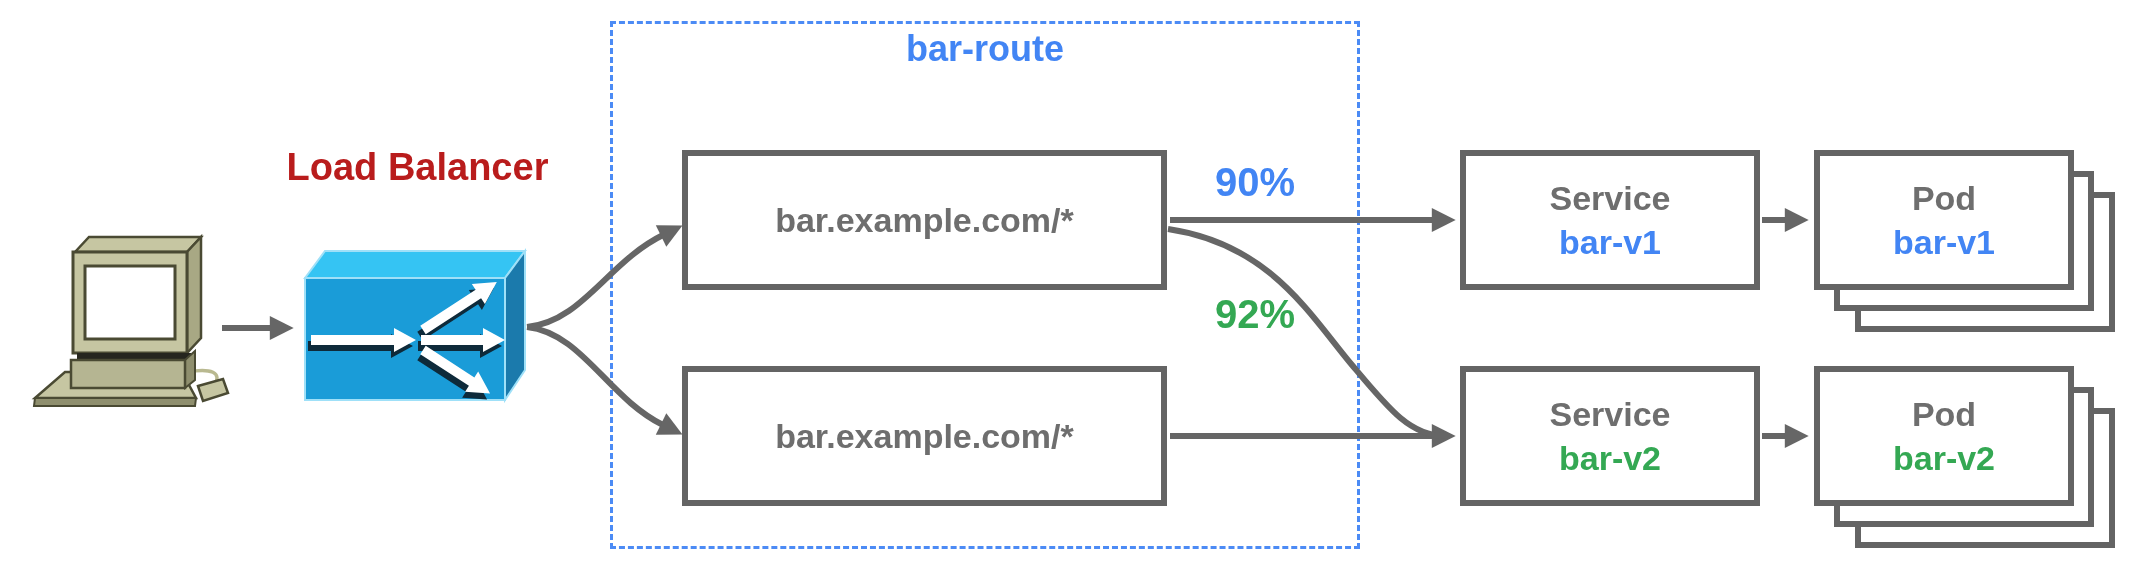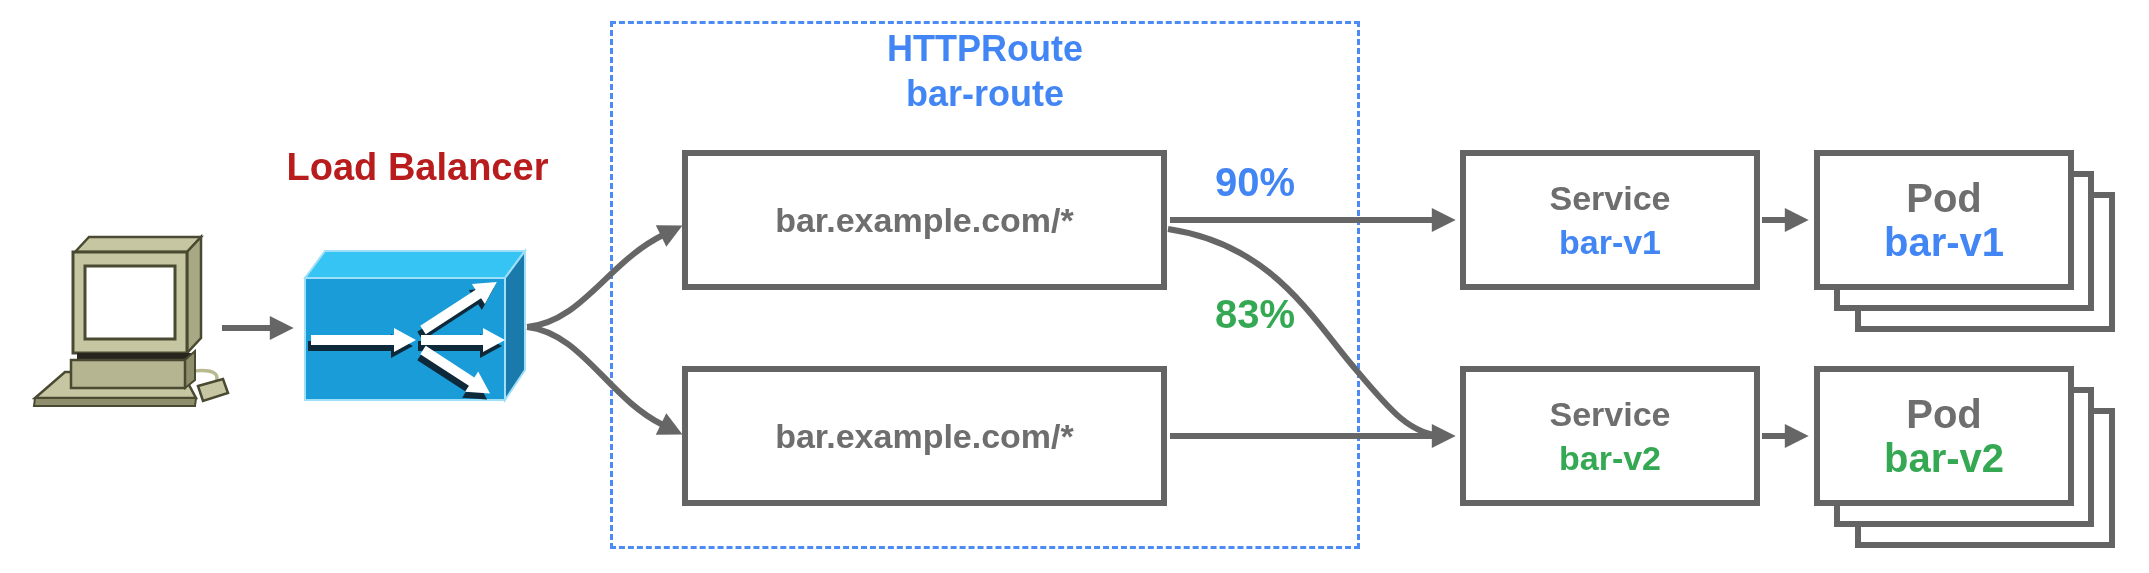--- a/index.html
+++ b/index.html
@@ -31,21 +31,21 @@
   .accent-green{color:#34a853 !important;}
   .rule-box1{left:682px;top:150px;width:485px;height:140px;}
   .rule-box2{left:682px;top:366px;width:485px;height:140px;}
   .svc-box1{left:1460px;top:150px;width:300px;height:140px;}
   .svc-box2{left:1460px;top:366px;width:300px;height:140px;}
   
   .pod-stack{position:absolute;z-index:3;}
   .pod-main{position:relative;width:260px;height:140px;background:#fff;border:6px solid #646464;
     box-sizing:border-box;display:flex;flex-direction:column;align-items:center;justify-content:center;
     z-index:3;text-align:center;}
-  .pod-main .line{font-size:40px;font-weight:bold;color:#6e6e6e;line-height:44px;white-space:nowrap;}
+  .pod-main .line{font-size:34px;font-weight:bold;color:#6e6e6e;line-height:44px;white-space:nowrap;}
   .pod-layer{position:absolute;width:260px;height:140px;background:#fff;border:6px solid #646464;box-sizing:border-box;}
   .pod-layer.l2{left:20px;top:21px;z-index:2;}
   .pod-layer.l3{left:41px;top:42px;z-index:1;}
   .pod-stack1{left:1814px;top:150px;}
   .pod-stack2{left:1814px;top:366px;}
   
   .lb-label{
     position:absolute;left:250px;top:146px;width:335px;text-align:center;
     font-size:38px;font-weight:bold;color:#b91c1c;z-index:3;white-space:nowrap;
   }
@@ -132,33 +132,32 @@
       <g transform="translate(130,112) rotate(33)">
           <polygon points="0,-5 58,-5 58,-12 80,0 58,12 58,5 0,5"></polygon>
         </g>
     </g>
   </svg>
 
   <div class="lb-label">Load Balancer</div>
 
   <div class="httproute-group"></div>
   <div class="httproute-title">
-    <div>HTTPRoute</div>
     <div>bar-route</div>
   </div>
 
   <div class="node rule-box1">
     <div class="line">bar.example.com/*</div>
   </div>
   <div class="node rule-box2">
     <div class="line">bar.example.com/*</div>
   </div>
 
   <div class="pct pct90">90%</div>
-  <div class="pct pct10">83%</div>
+  <div class="pct pct10">92%</div>
 
   <div class="node svc-box1">
     <div class="line">Service</div>
     <div class="line accent-blue">bar-v1</div>
   </div>
   <div class="node svc-box2">
     <div class="line">Service</div>
     <div class="line accent-green">bar-v2</div>
   </div>
 

